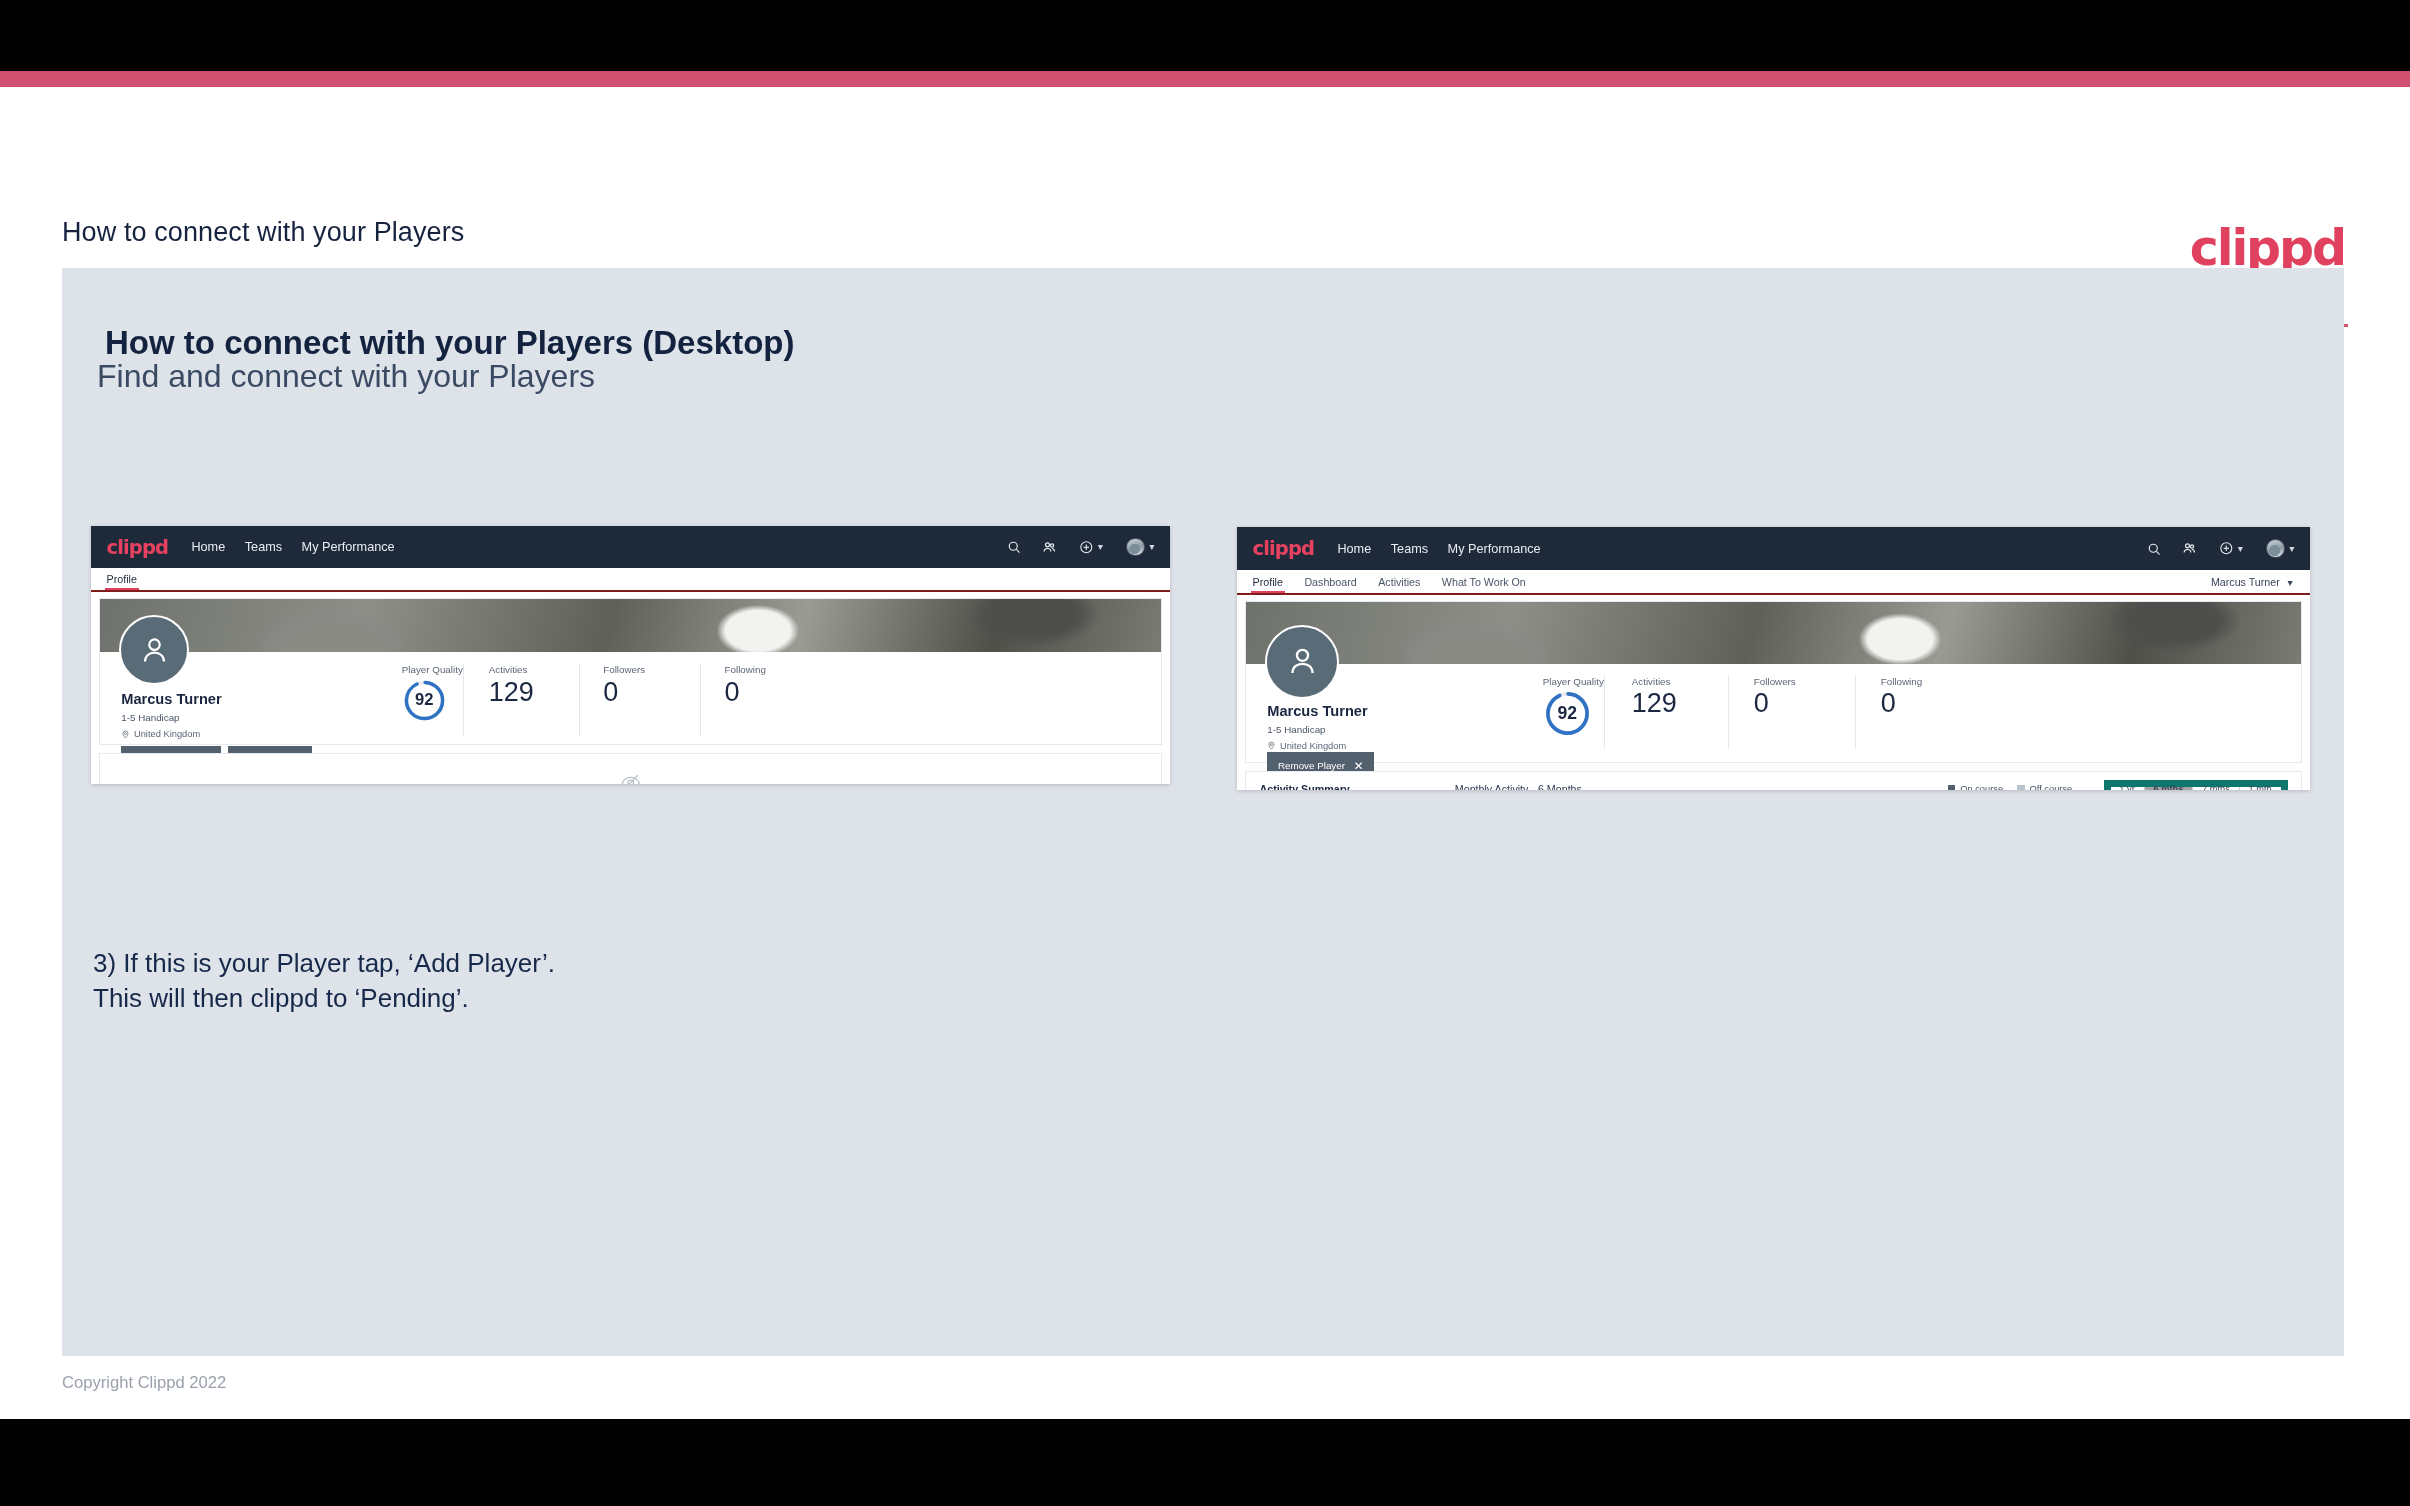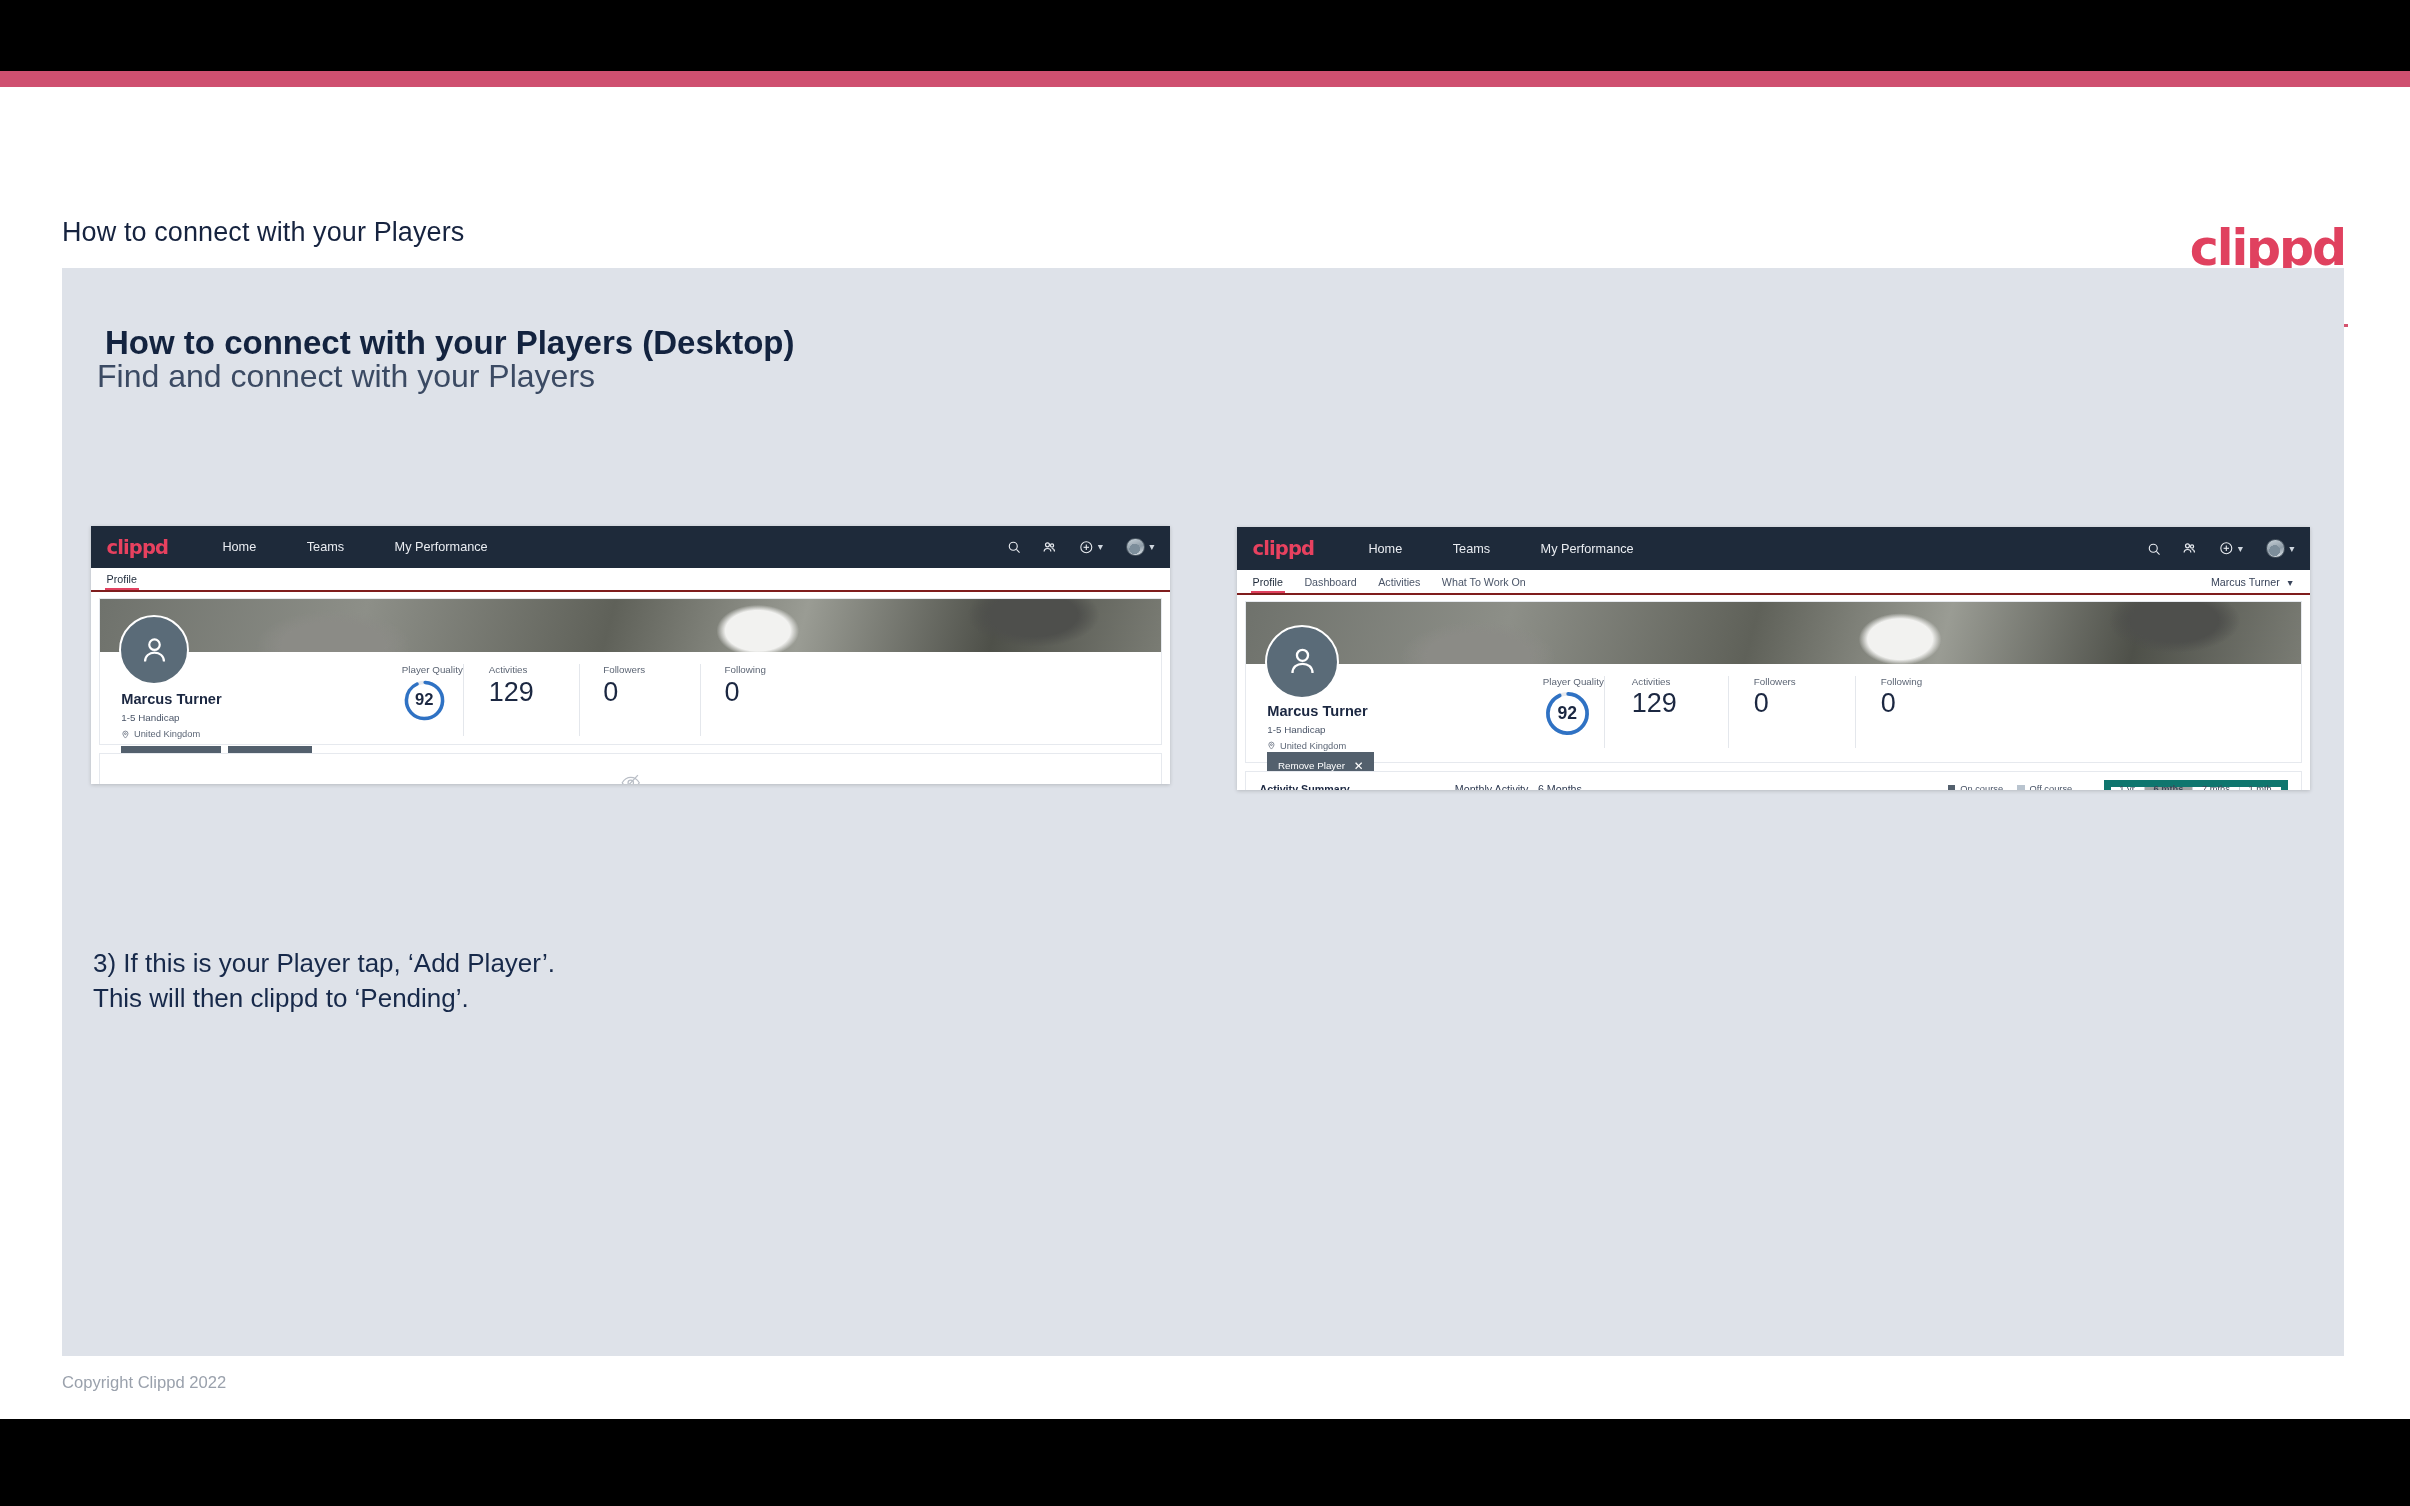--- a/index.html
+++ b/index.html
@@ -55,21 +55,21 @@
   .appnav { position:relative; width:100%; background:#1e2a3a; display:flex; align-items:center; }
   .shot-left .appnav  { height:42px; padding:0 13.7px 0 15.6px; }
   .shot-right .appnav { height:43px; padding:0 13.7px 0 15.6px; }
   .appnav .logo {
     color:#e8415f; font-weight:800; letter-spacing:-0.9px;
     font-family:"DejaVu Sans", sans-serif;
   }
   .shot-left .appnav .logo  { font-size:19.5px; }
   .shot-right .appnav .logo { font-size:19.5px; }
   .appnav .navlinks { display:flex; gap:19.5px; margin-left:23.4px; }
-  .appnav .navlinks span { color:#e9ecf1; font-size:12.7px; white-space:nowrap;margin-left:31px; }
+  .appnav .navlinks span { color:#e9ecf1; font-size:12.7px; white-space:nowrap; }
   .appnav .navicons { margin-left:auto; display:flex; align-items:center; gap:21.5px; }
   .appnav .navicons .ic { display:flex; align-items:center; color:#e9ecf1; }
   .avatar-sm {
     width:18.5px; height:18.5px; border-radius:50%;
     background:
       radial-gradient(circle at 45% 62%, #7d8e9b 0 38%, transparent 39%),
       linear-gradient(160deg, #c9d3da 0%, #8e9ba6 55%, #e8eef2 100%);
     border:1px solid #47535f;
   }
   .chev { font-size:8.8px; margin-left:2.9px; color:#cfd6de; }

